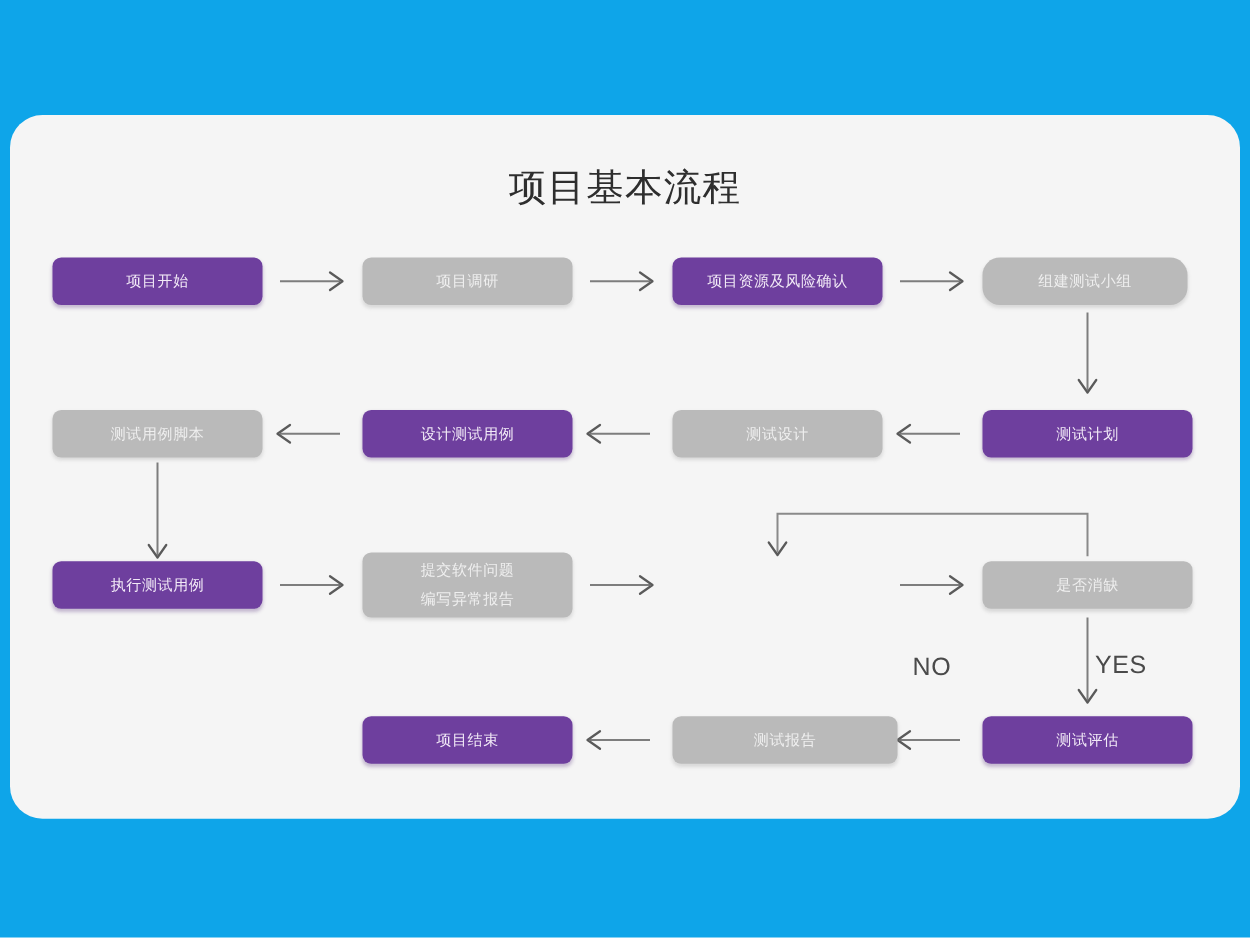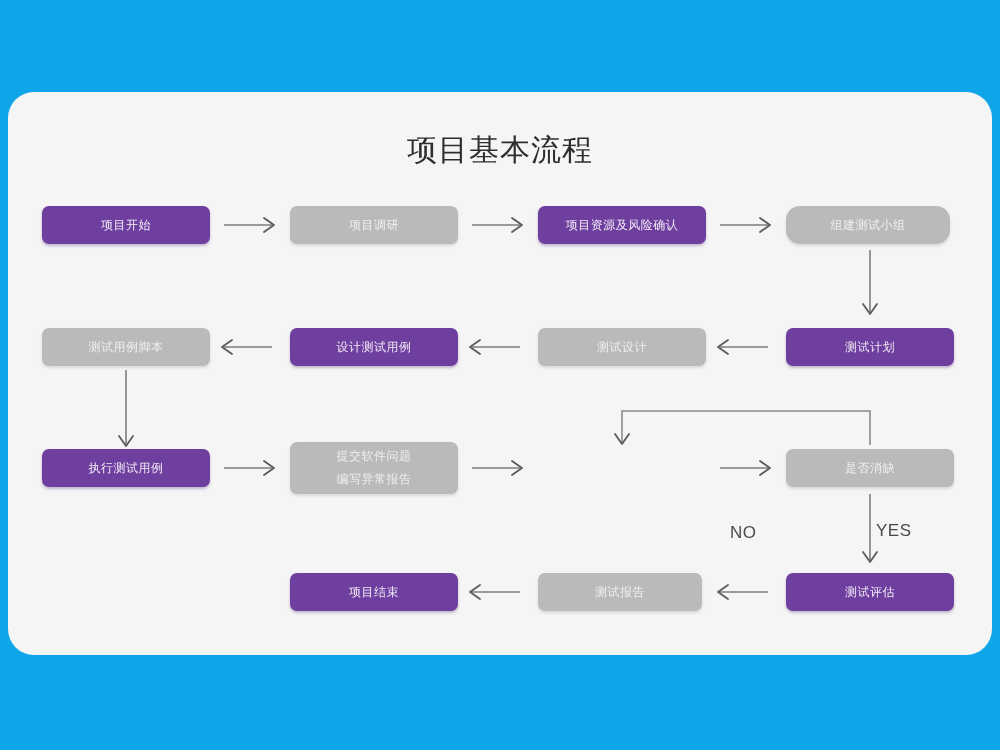--- a/index.html
+++ b/index.html
@@ -92,21 +92,21 @@
     stroke-linejoin: round;
   }
   .wire-thin {
     stroke: #8a8a8a;
     stroke-width: 1.6;
     fill: none;
   }
 
   .edge-label {
     position: absolute;
-    font-size: 17px;
+    font-size: 20px;
     color: #4a4a4a;
     letter-spacing: 0.5px;
     white-space: nowrap;
   }
 </style>
 </head>
 <body>
 
 <div class="page">
 
@@ -238,21 +238,21 @@
 
 
   <div class="node muted" style="left:786px; top:449px; width:168px; height:38px;">
     <span class="label-line">是否消缺</span>
   </div>
 
   <div class="node primary" style="left:290px; top:573px; width:168px; height:38px;">
     <span class="label-line">项目结束</span>
   </div>
 
-  <div class="node muted" style="left:538px; top:573px; width:164px; height:38px;">
+  <div class="node muted" style="left:538px; top:573px; width:180px; height:38px;">
     <span class="label-line">测试报告</span>
   </div>
 
   <div class="node primary" style="left:786px; top:573px; width:168px; height:38px;">
     <span class="label-line">测试评估</span>
   </div>
 
 </div>
 
 </body></html>

